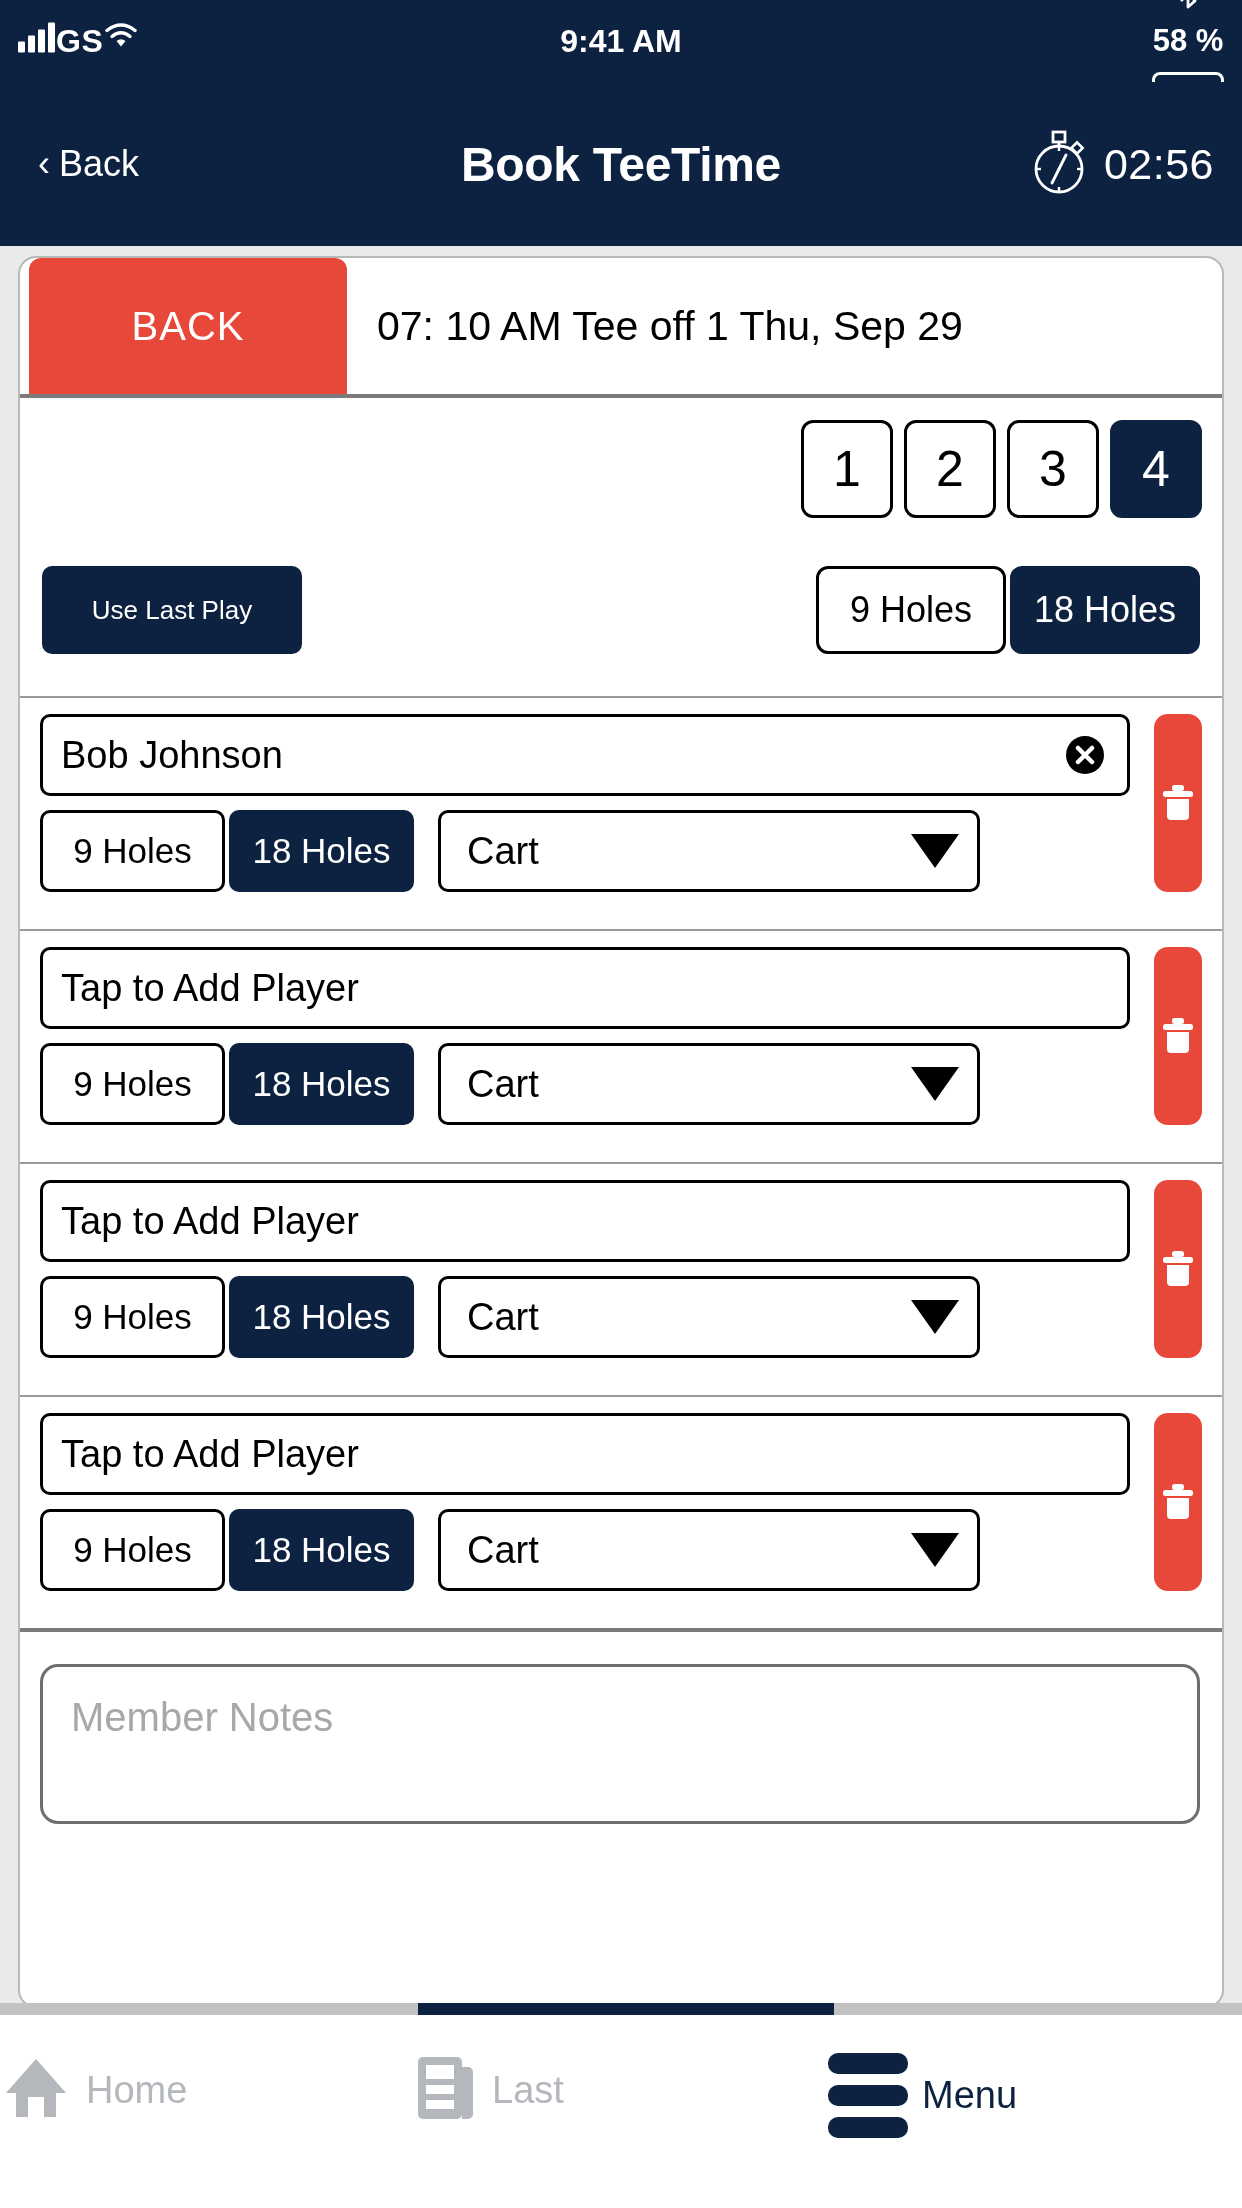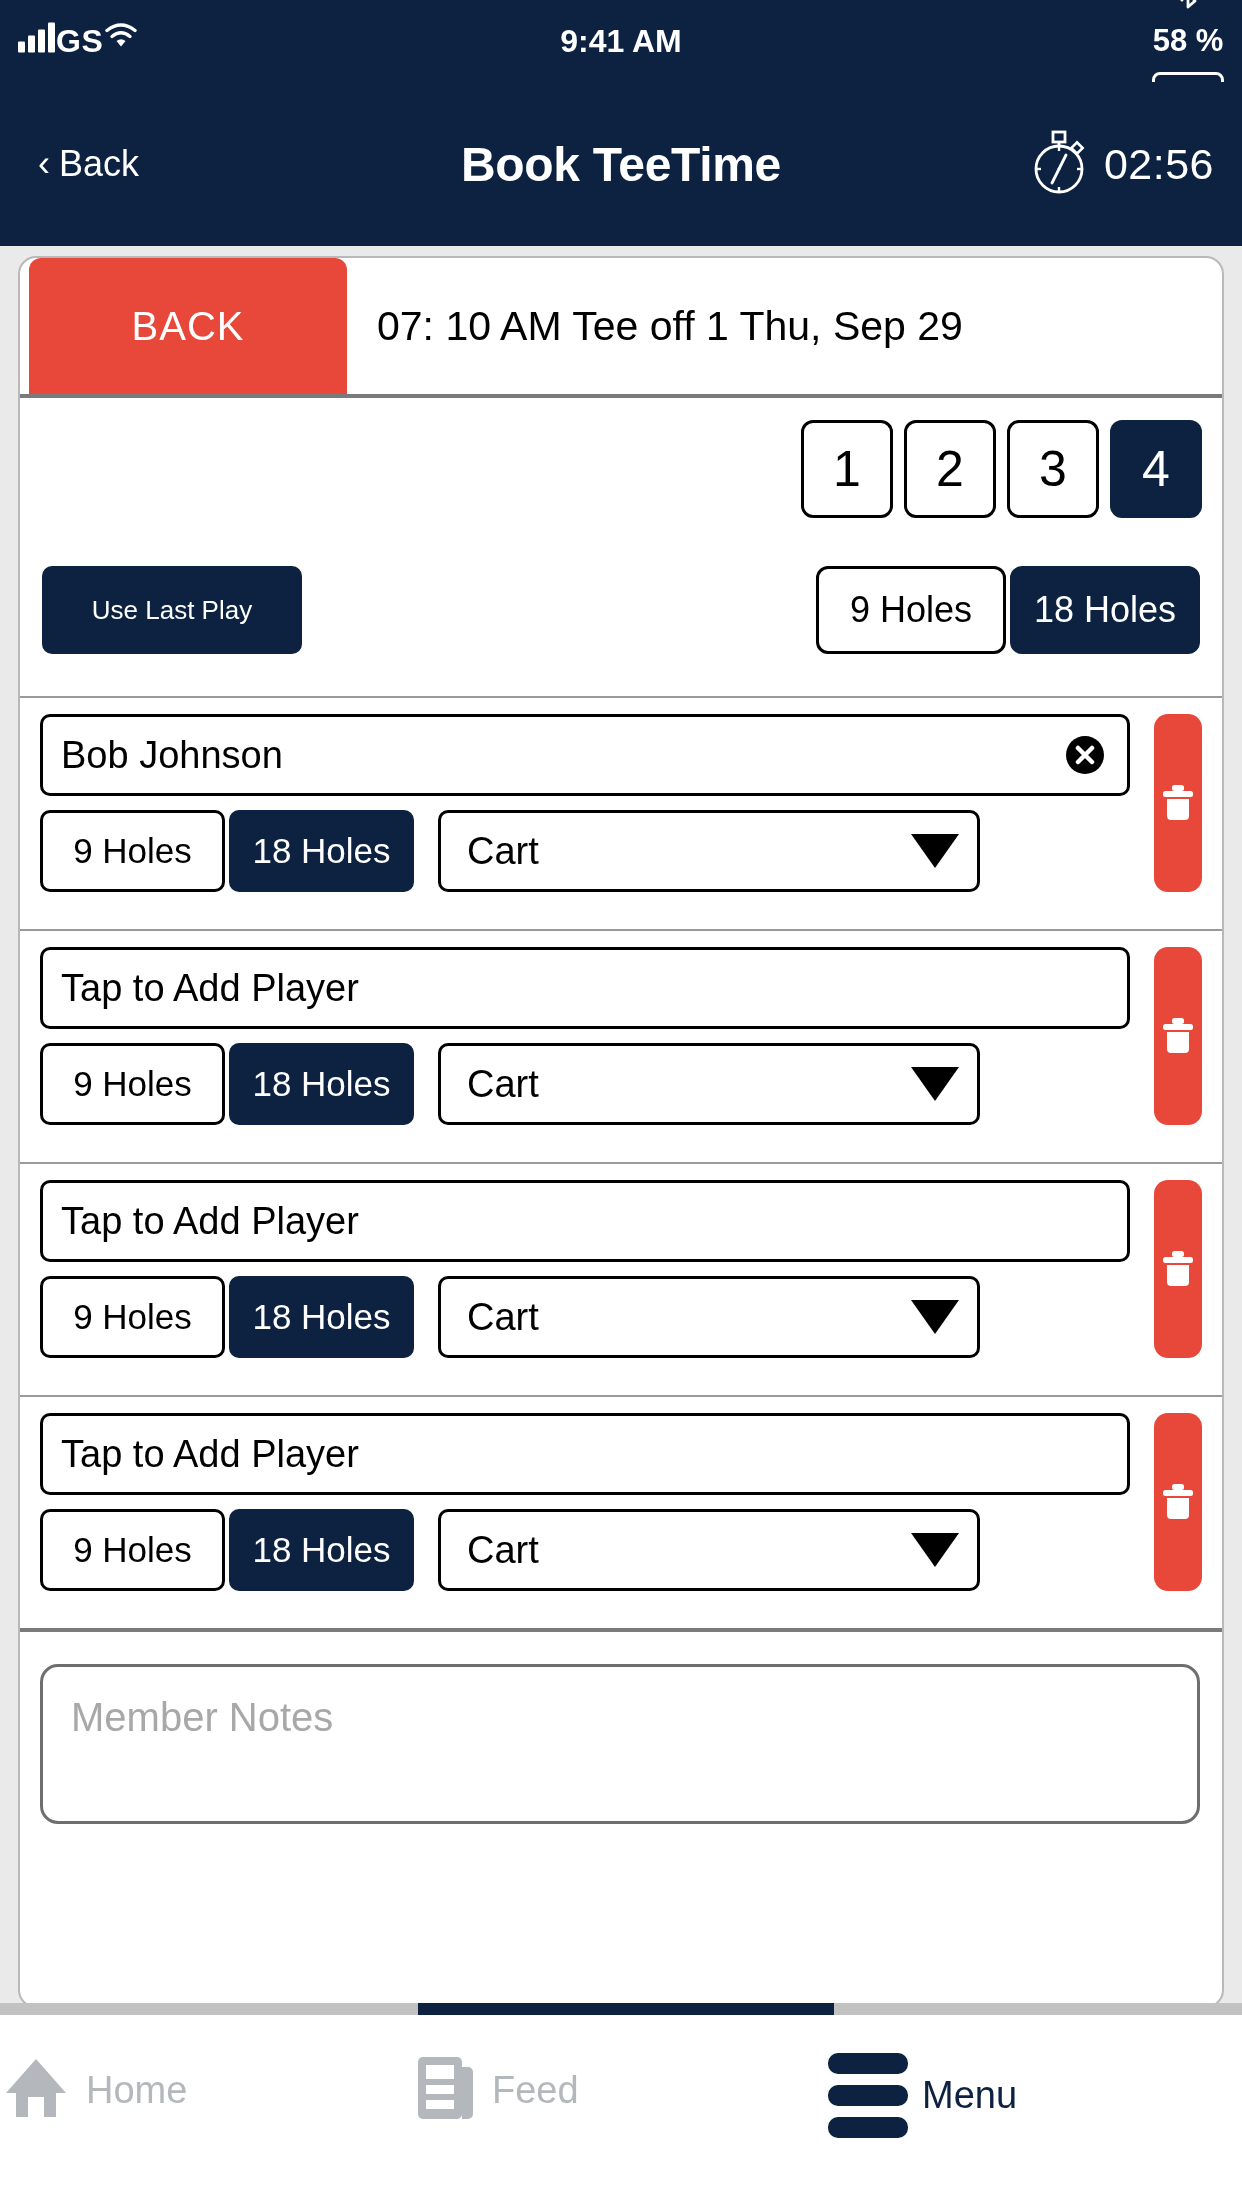--- a/index.html
+++ b/index.html
@@ -478,21 +478,21 @@
   <div class="tab-item">
     <span>
       <svg width="64" height="70" viewBox="0 0 64 70">
         <rect x="4" y="4" width="44" height="62" rx="5" fill="#B4B8BD"></rect>
         <path d="M48 14 h6 a5 5 0 0 1 5 5 v42 a5 5 0 0 1 -5 5 h-6 z" fill="#B4B8BD"></path>
         <rect x="12" y="12" width="28" height="14" fill="#ffffff"></rect>
         <rect x="12" y="32" width="28" height="9" fill="#ffffff"></rect>
         <rect x="12" y="47" width="28" height="9" fill="#ffffff"></rect>
       </svg>
     </span>
-    <span class="tab-label">Feed</span>
+    <span class="tab-label">Last</span>
   </div>
   <div class="tab-item active">
     <span class="burger">
       <span></span>
         <span></span>
         <span></span>
     </span>
     <span class="tab-label">Menu</span>
   </div>
 </div>

